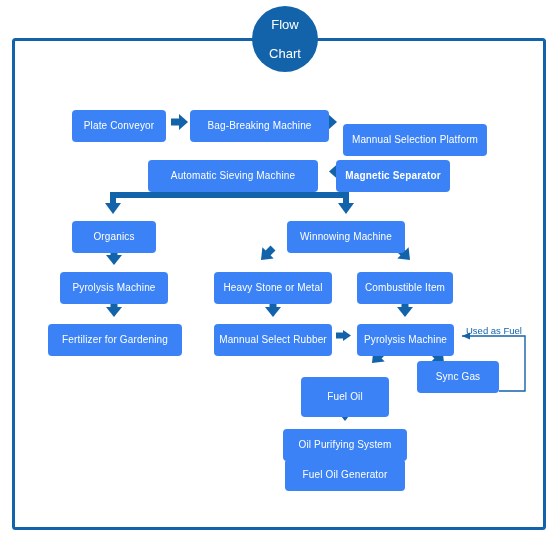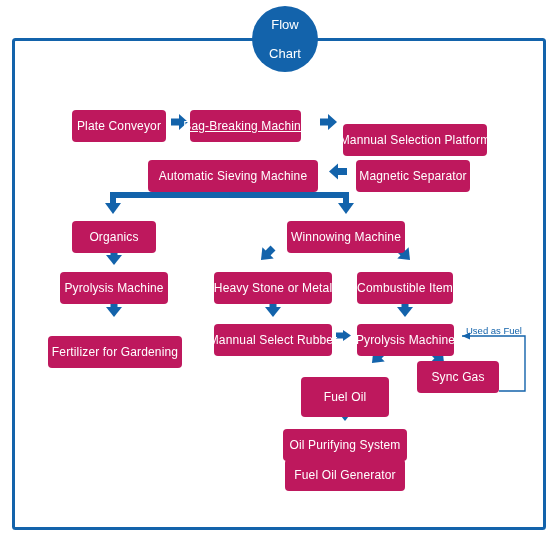--- a/index.html
+++ b/index.html
@@ -21,24 +21,24 @@
   }
   #svg-layer {
     position: absolute;
     left: 0;
     top: 0;
     width: 558px;
     height: 543px;
   }
   .node {
     position: absolute;
-    background: #be185d;
+    background: #3b82f6;
     color: #ffffff;
     border-radius: 4px;
-    font-size: 12px;
+    font-size: 10px;
     line-height: 1;
     letter-spacing: 0.15px;
     display: flex;
     align-items: center;
     justify-content: center;
     text-align: center;
     box-sizing: border-box;
     white-space: nowrap;
     padding: 16px 6px;
   }
@@ -172,30 +172,30 @@
       <polygon points="462,336 470,332.5 470,339.5" fill="#1363ab"></polygon>
     </g>
   </svg>
 
   <div id="title-badge">
     <span class="t-top">Flow</span>
     <span class="t-bot">Chart</span>
   </div>
 
   <div class="node" style="left: 72px; top: 110px; width: 94px; height: 23px;">Plate Conveyor</div>
-  <div class="node" style="left: 190px; top: 110px; width: 111px; height: 23px; text-decoration: underline;">Bag-Breaking Machine</div>
+  <div class="node" style="left: 190px; top: 110px; width: 139px; height: 23px;">Bag-Breaking Machine</div>
   <div class="node" style="left: 343px; top: 124px; width: 144px; height: 23px;">Mannual Selection Platform</div>
-  <div class="node" style="left: 356px; top: 160px; width: 114px; height: 23px;">Magnetic Separator</div>
+  <div class="node" style="left: 336px; top: 160px; width: 114px; height: 23px; font-weight: bold;">Magnetic Separator</div>
   <div class="node" style="left: 148px; top: 160px; width: 170px; height: 23px;">Automatic Sieving Machine</div>
   <div class="node" style="left: 72px; top: 221px; width: 84px; height: 23px;">Organics</div>
   <div class="node" style="left: 287px; top: 221px; width: 118px; height: 23px;">Winnowing Machine</div>
   <div class="node" style="left: 60px; top: 272px; width: 108px; height: 23px;">Pyrolysis Machine</div>
   <div class="node" style="left: 214px; top: 272px; width: 118px; height: 23px;">Heavy Stone or Metal</div>
   <div class="node" style="left: 357px; top: 272px; width: 96px; height: 23px;">Combustible Item</div>
-  <div class="node" style="left: 48px; top: 336px; width: 134px; height: 30px;">Fertilizer for Gardening</div>
+  <div class="node" style="left: 48px; top: 324px; width: 134px; height: 30px;">Fertilizer for Gardening</div>
   <div class="node" style="left: 214px; top: 324px; width: 118px; height: 23px;">Mannual Select Rubber</div>
   <div class="node" style="left: 357px; top: 324px; width: 97px; height: 23px;">Pyrolysis Machine</div>
   <div class="node" style="left: 301px; top: 377px; width: 88px; height: 40px;">Fuel Oil</div>
   <div class="node" style="left: 417px; top: 361px; width: 82px; height: 23px;">Sync Gas</div>
   <div class="node" style="left: 283px; top: 429px; width: 124px; height: 23px;">Oil Purifying System</div>
   <div class="node" style="left: 285px; top: 459px; width: 120px; height: 23px;">Fuel Oil Generator</div>
 
   <div class="edge-label" style="left: 466px; top: 326px;">Used as Fuel</div>
 
 </div>

